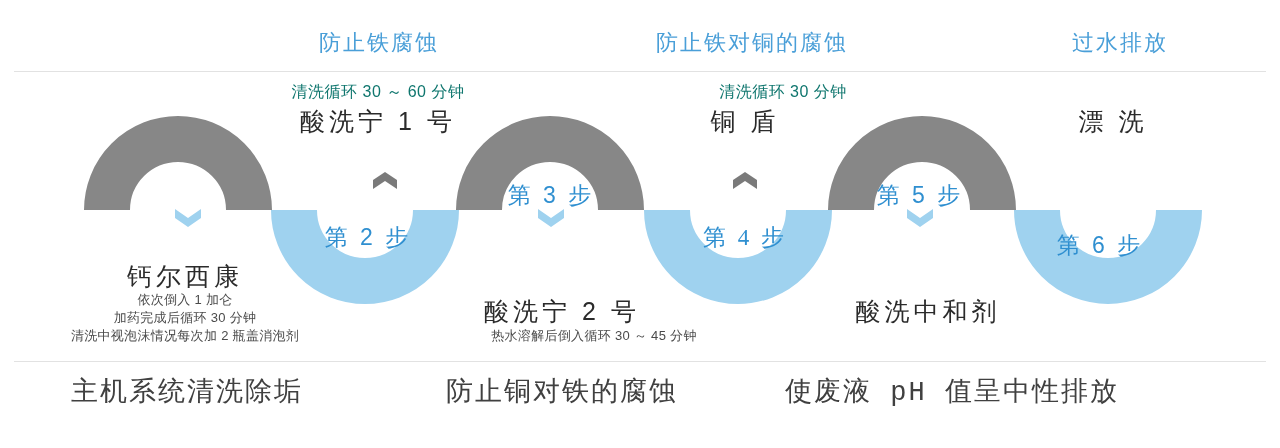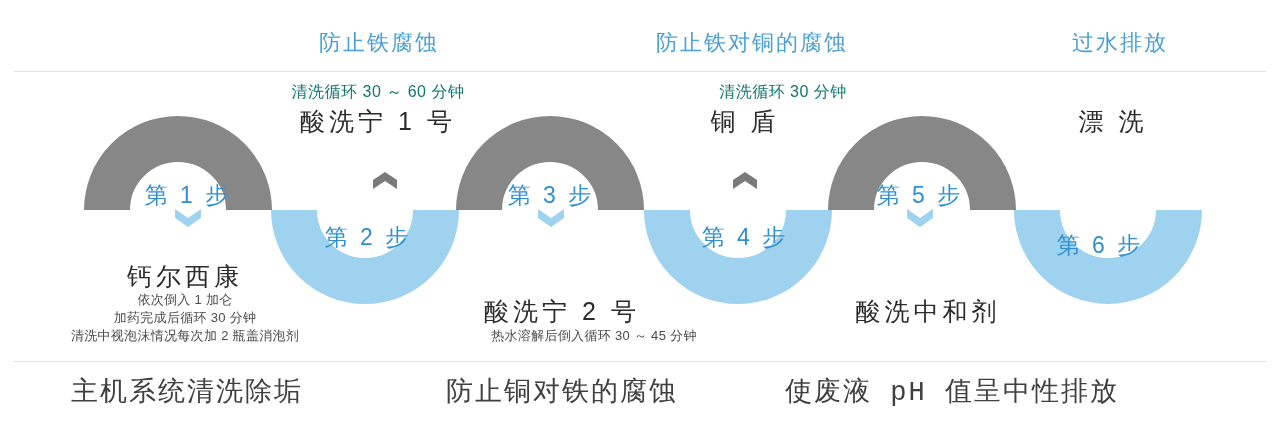--- a/index.html
+++ b/index.html
@@ -120,24 +120,23 @@
   <div class="prod" style="left:185px;top:260px;">钙尔西康</div>
   <div class="detail" style="left:185px;top:291px;">依次倒入 1 加仑</div>
   <div class="detail" style="left:185px;top:309px;">加药完成后循环 30 分钟</div>
   <div class="detail" style="left:185px;top:327px;">清洗中视泡沫情况每次加 2 瓶盖消泡剂</div>
 
   <div class="prod" style="left:562px;top:295px;">酸洗宁 2 号</div>
   <div class="detail" style="left:562px;top:327px;margin-left:32px;">热水溶解后倒入循环 30 ～ 45 分钟</div>
 
   <div class="prod" style="left:928px;top:295px;">酸洗中和剂</div>
 
-  <div class="step" style="left:188px;top:180px;">第 1 步</div>
   <div class="step" style="left:368px;top:222px;">第 2 步</div>
   <div class="step" style="left:551px;top:180px;">第 3 步</div>
-  <div class="step" style="left:745px;top:222px;">第 4 步</div>
+  <div class="step" style="left:745px;top:222px;font-family:Liberation Serif, serif;">第 4 步</div>
   <div class="step" style="left:920px;top:180px;">第 5 步</div>
   <div class="step" style="left:1100px;top:230px;">第 6 步</div>
 
   <div class="chev" style="left:188px;top:209px;">
     <svg width="26" height="18" viewBox="0 0 26 18" xmlns="http://www.w3.org/2000/svg">
       <path d="M0 0 L13 9 L26 0 L26 9 L13 18 L0 9 Z" fill="#9fd2ef"></path>
     </svg>
   </div>
   <div class="chev" style="left:551px;top:209px;">
     <svg width="26" height="18" viewBox="0 0 26 18" xmlns="http://www.w3.org/2000/svg">

